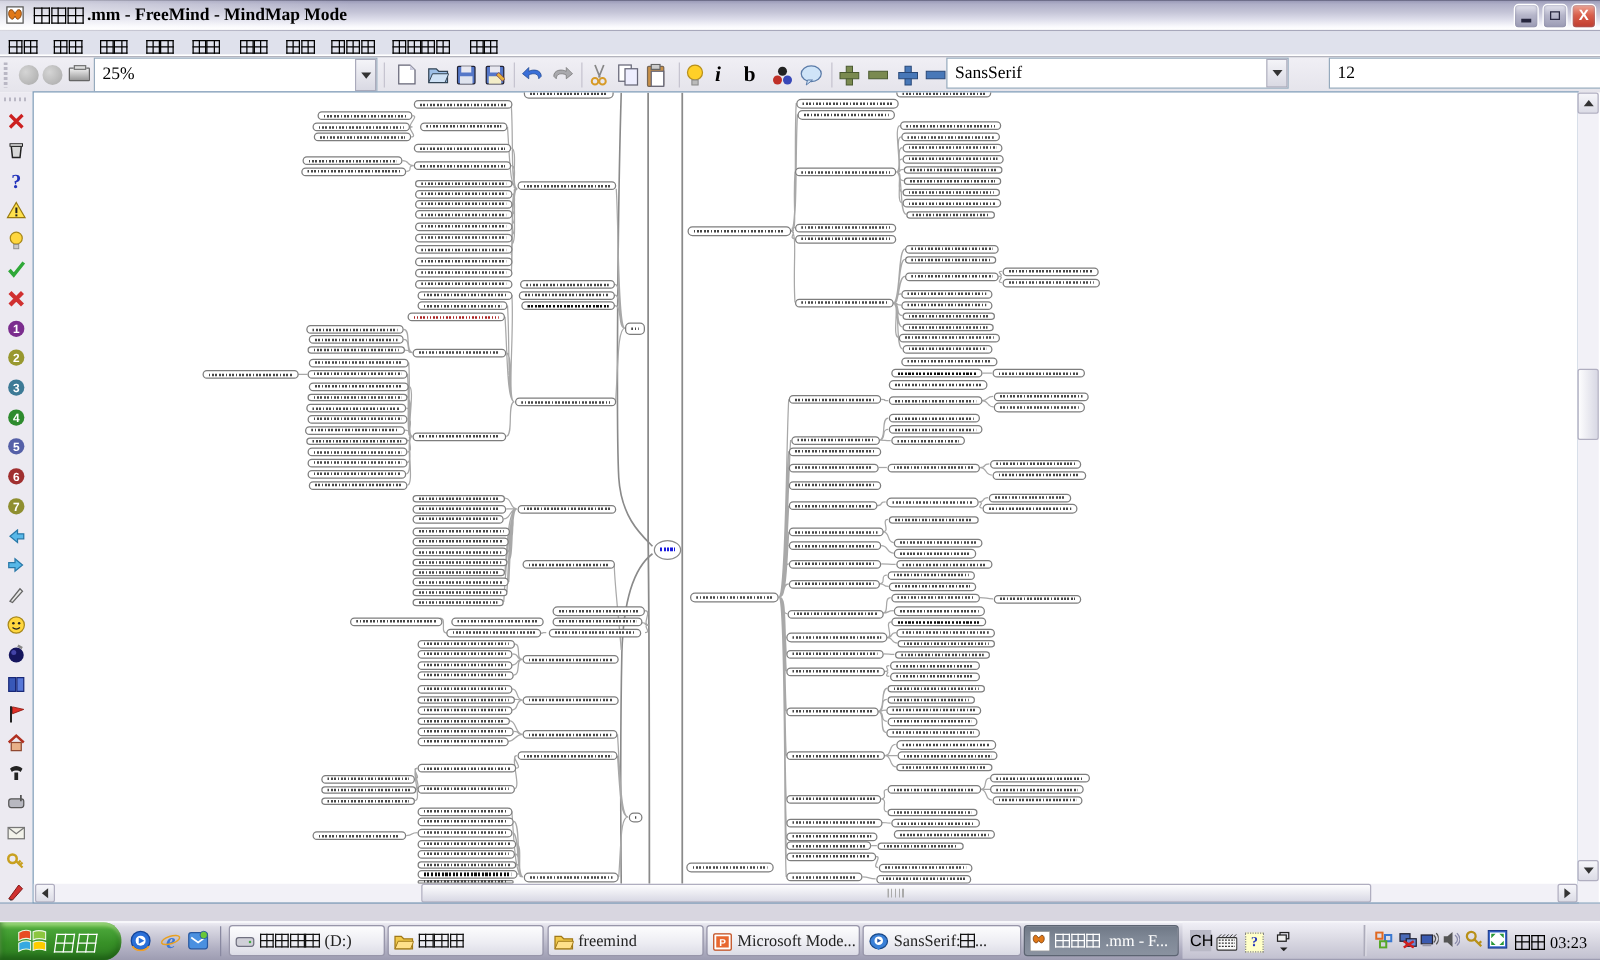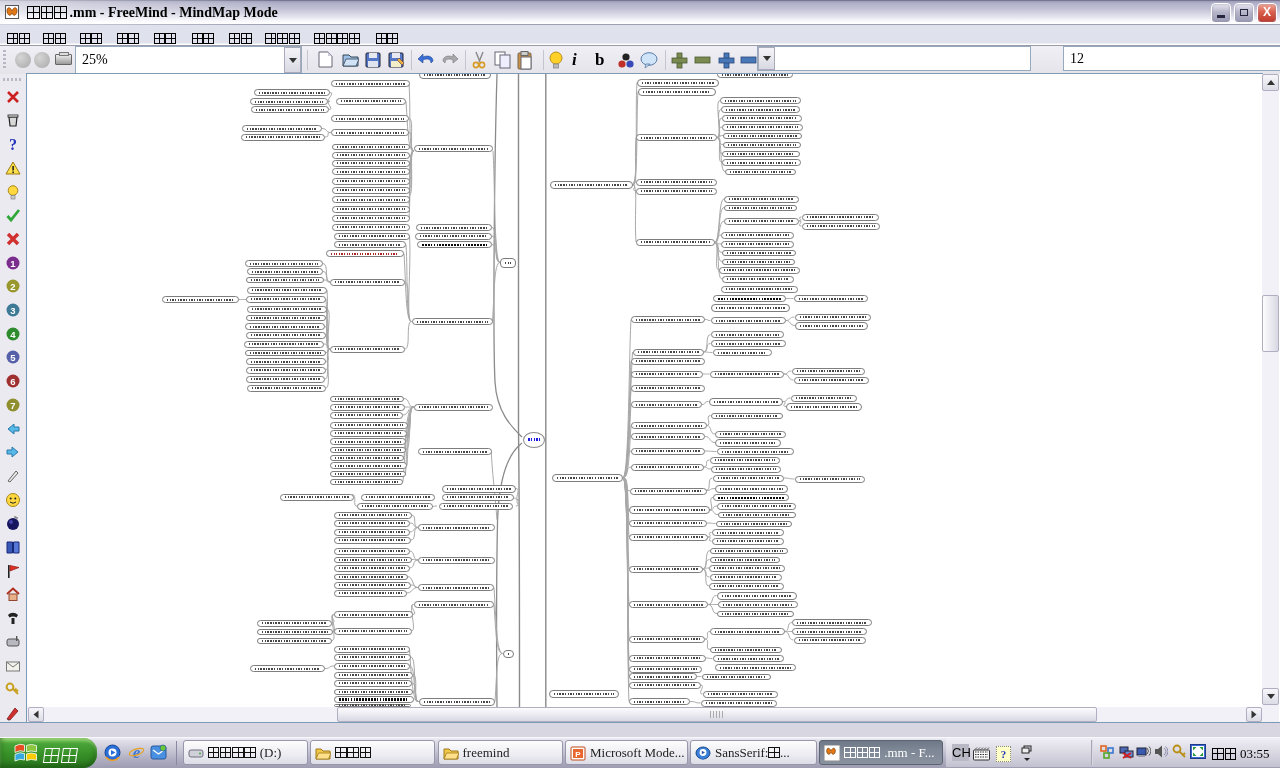--- a/index.html
+++ b/index.html
@@ -155,20 +155,21 @@
     <rect x="1" y="1" width="15" height="6" fill="#7a8a50" stroke="#4a5a30" stroke-width="0.8"></rect>
   </svg>
 <svg class="abs" style="left:718px;top:52px" width="17" height="17" viewBox="0 0 17 17">
     <rect x="6" y="1" width="5" height="15" fill="#4878b8" stroke="#284878" stroke-width="0.8"></rect>
     <rect x="1" y="6" width="15" height="5" fill="#4878b8" stroke="#284878" stroke-width="0.8"></rect>
   </svg>
 <svg class="abs" style="left:740px;top:56px" width="17" height="9" viewBox="0 0 17 9">
     <rect x="1" y="1" width="15" height="6" fill="#4878b8" stroke="#284878" stroke-width="0.8"></rect>
   </svg>
 <div class="combo" style="left:757px;top:46px;width:274px;height:25px">
+<span class="txt">SansSerif</span>
     <span class="dd">
       <span class="arrowdn"></span>
     </span>
   </div>
 <div class="combo" style="left:1063px;top:46px;width:239px;height:25px">
 <span class="txt">12</span>
     <span class="dd">
       <span class="arrowdn"></span>
     </span>
   </div>
@@ -676,13 +677,13 @@
     <path d="M8.5 7.5 L14 13 M12 11 L14 9" stroke="#b89018" stroke-width="1.8"></path>
   </svg>
 <svg class="abs" style="left:1190px;top:744px" width="16" height="15" viewBox="0 0 16 15">
     <rect x="0.5" y="0.5" width="15" height="14" fill="#3a6ad0" stroke="#1c3a88"></rect>
     <rect x="2" y="2" width="12" height="11" fill="#fff"></rect>
     <path d="M3 3 l3.5 0 l-3.5 3.5 z M13 3 l0 3.5 l-3.5 -3.5 z M3 12 l0 -3.5 l3.5 3.5 z M13 12 l-3.5 0 l3.5 -3.5 z" fill="#2a9838"></path>
   </svg>
 <div class="abs" style="left:1212px;top:746px;color:#000;font-size:13px;font-family:'Liberation Serif',serif;display:flex;align-items:center">
     <i class="cj" style="width:11.5px;height:11.5px;margin-right:1px;color:#000;"></i>
     <i class="cj" style="width:11.5px;height:11.5px;margin-right:1px;color:#000;"></i>
-    <span style="margin-left:3px">03:55</span>
+    <span style="margin-left:3px">03:23</span>
   </div>
 </body></html>

